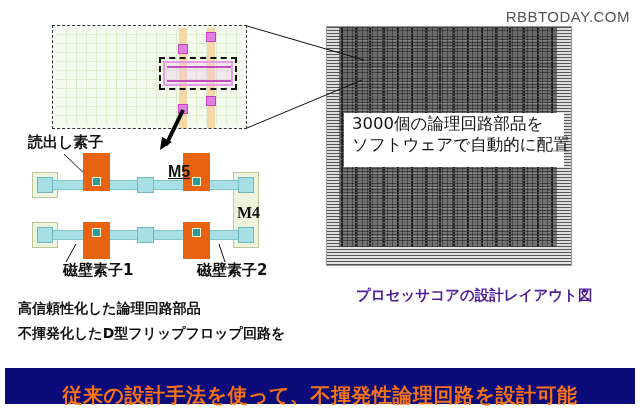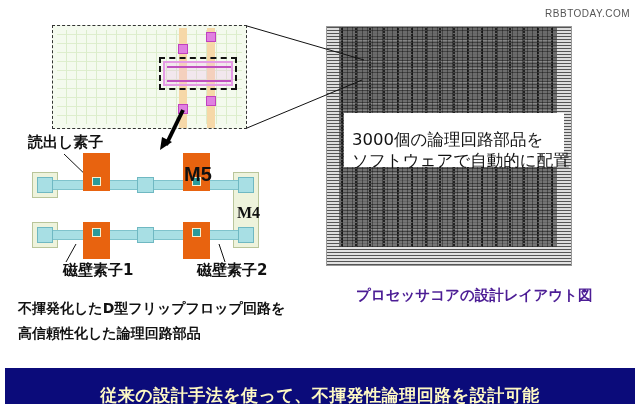--- a/index.html
+++ b/index.html
@@ -1,19 +1,19 @@
 <!DOCTYPE html>
 <html><head>
   <meta charset="utf-8">
   <style>
     * { box-sizing: border-box; margin: 0; padding: 0; }
     html, body { width: 640px; height: 412px; background: #ffffff; overflow: hidden; }
     body { position: relative; font-family: "DejaVu Sans", sans-serif; color: #111; }
 
-    .watermark { position: absolute; right: 10px; top: 8px; font-family: "Liberation Sans", sans-serif; font-size: 10px; color: #555; letter-spacing: 0.5px; }
+    .watermark { position: absolute; right: 10px; top: 8px; font-family: "Liberation Sans", sans-serif; font-size: 15px; color: #555; letter-spacing: 0.5px; }
 
     
     .thumb { position: absolute; left: 52px; top: 25px; width: 195px; height: 104px; border: 1.5px dashed #333; background: #f4faee; overflow: hidden; }
     .thumb .grid { position: absolute; inset: 4px; background:
         repeating-linear-gradient(90deg, transparent 0 9px, #d9ecc8 9px 10px),
         repeating-linear-gradient(0deg, transparent 0 8px, #dcedca 8px 9px); opacity: 0.9; }
     .thumb .vstrip { position: absolute; width: 8px; background: #f6d8a8; }
     .thumb .pad { position: absolute; width: 10px; height: 10px; background: #e080e0; border: 1.5px solid #c040c0; }
     .thumb .sel { position: absolute; left: 106px; top: 31px; width: 78px; height: 33px; border: 2.5px dashed #111; }
     .thumb .selinner { position: absolute; left: 110px; top: 35px; width: 70px; height: 25px; border: 2px solid #e59be5; background: rgba(240,190,240,0.3); }
@@ -26,42 +26,42 @@
         repeating-linear-gradient(0deg, #444 0 1px, transparent 1px 3px),
         repeating-linear-gradient(90deg, #222 0 2px, transparent 2px 14px),
         linear-gradient(#6a6a6a, #777);
       border: 1px solid #999; }
     .chip .noise { position: absolute; inset: 0; background:
         repeating-linear-gradient(90deg, rgba(0,0,0,0.35) 0 1px, transparent 1px 5px),
         repeating-linear-gradient(0deg, rgba(255,255,255,0.18) 0 1px, transparent 1px 7px); }
     .chip .edge-l { position: absolute; left: 0; top: 0; bottom: 0; width: 12px; background: repeating-linear-gradient(0deg, #555 0 1px, #ddd 1px 3px); }
     .chip .edge-r { position: absolute; right: 0; top: 0; bottom: 0; width: 14px; background: repeating-linear-gradient(0deg, #555 0 1px, #ddd 1px 3px); }
     .chip .edge-b { position: absolute; left: 0; right: 0; bottom: 0; height: 18px; background: repeating-linear-gradient(0deg, #555 0 1px, #e2e2e2 1px 3px); }
-    .callout { position: absolute; left: 344px; top: 113px; width: 220px; height: 54px; background: #ffffff; padding: 16px 8px; }
+    .callout { position: absolute; left: 344px; top: 113px; width: 220px; height: 54px; background: #ffffff; padding: 0 8px; }
     .callout div { font-size: 16.5px; line-height: 21px; color: #111; white-space: nowrap; }
     .chip-caption { position: absolute; left: 356px; top: 286px; font-size: 14.5px; font-weight: bold; color: #4c1d95; }
 
     
     .label { position: absolute; font-weight: bold; color: #111; white-space: nowrap; }
     .lbl-read { left: 28px; top: 133px; font-size: 15px; }
     .lbl-dw1 { left: 55px; top: 261px; font-size: 15px; margin-left: 8px; }
     .lbl-dw2 { left: 197px; top: 261px; font-size: 15px; }
-    .lbl-m5 { left: 184px; top: 163px; font-size: 20px; font-family: "Liberation Sans", sans-serif; }
+    .lbl-m5 { left: 168px; top: 163px; font-size: 16px; font-family: "Liberation Sans", sans-serif; text-decoration: underline; }
     .lbl-m4 { left: 237px; top: 204px; font-size: 16px; font-family: Liberation Serif, serif; }
 
     .padframe { position: absolute; background: #eef3dc; border: 1.5px solid #b9c59a; }
     .sq { position: absolute; background: #a8dfe4; border: 1px solid #6fb8c2; }
     .bar { position: absolute; height: 10px; background: #a8dfe4; border-top: 1px solid #7fc3cc; border-bottom: 1px solid #7fc3cc; }
     .block { position: absolute; width: 27px; background: #e8630f; }
     .dot { position: absolute; width: 9px; height: 9px; background: #2a9a9a; border: 1.5px solid #f4f0d0; }
 
     .desc { position: absolute; left: 18px; top: 296px; font-size: 14px; font-weight: bold; line-height: 25px; color: #111; }
 
     .banner { position: absolute; left: 5px; top: 368px; width: 630px; height: 36px; background: #0b0b7a; display: flex; align-items: center; justify-content: center; }
-    .banner span { color: #fef9c3; font-size: 17px; font-weight: bold; letter-spacing: 0.5px; margin-top: 19px; }
+    .banner span { color: #f97316; font-size: 20px; font-weight: bold; letter-spacing: 0.5px; margin-top: 19px; }
   </style>
 </head>
 <body>
 
 <div class="watermark">RBBTODAY.COM</div>
 
 <div class="thumb">
   <div class="grid"></div>
   <div class="vstrip" style="left:126px; top:2px; height:100px;"></div>
   <div class="vstrip" style="left:154px; top:2px; height:100px;"></div>
@@ -121,19 +121,19 @@
 <div class="dot" style="left:92px; top:228px;"></div>
 <div class="dot" style="left:192px; top:228px;"></div>
 
 <div class="label lbl-read">読出し素子</div>
 <div class="label lbl-m5">M5</div>
 <div class="label lbl-m4">M4</div>
 <div class="label lbl-dw1">磁壁素子1</div>
 <div class="label lbl-dw2">磁壁素子2</div>
 
 <div class="desc">
+  <div>高信頼性化した論理回路部品</div>
   <div>不揮発化したD型フリップフロップ回路を</div>
-  <div>高信頼性化した論理回路部品</div>
 </div>
 
 <div class="banner">
   <span>従来の設計手法を使って、不揮発性論理回路を設計可能</span>
 </div>
 
 </body></html>

